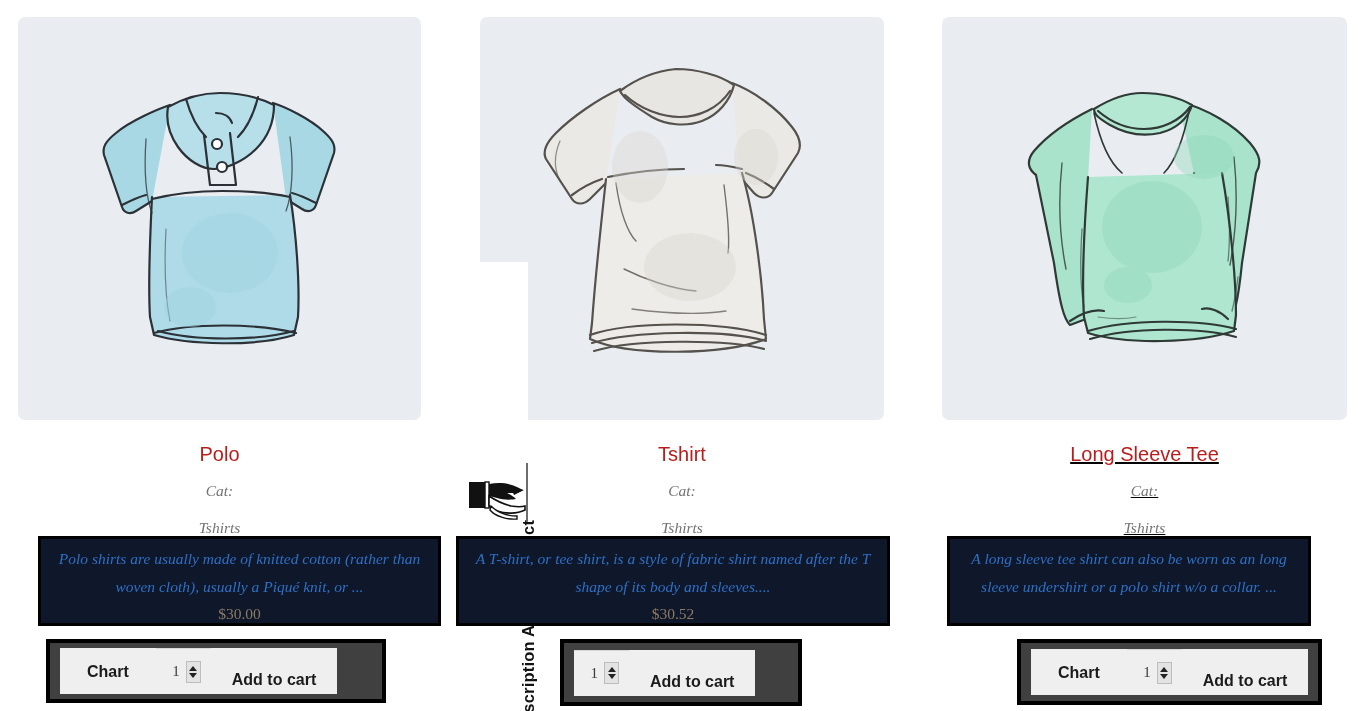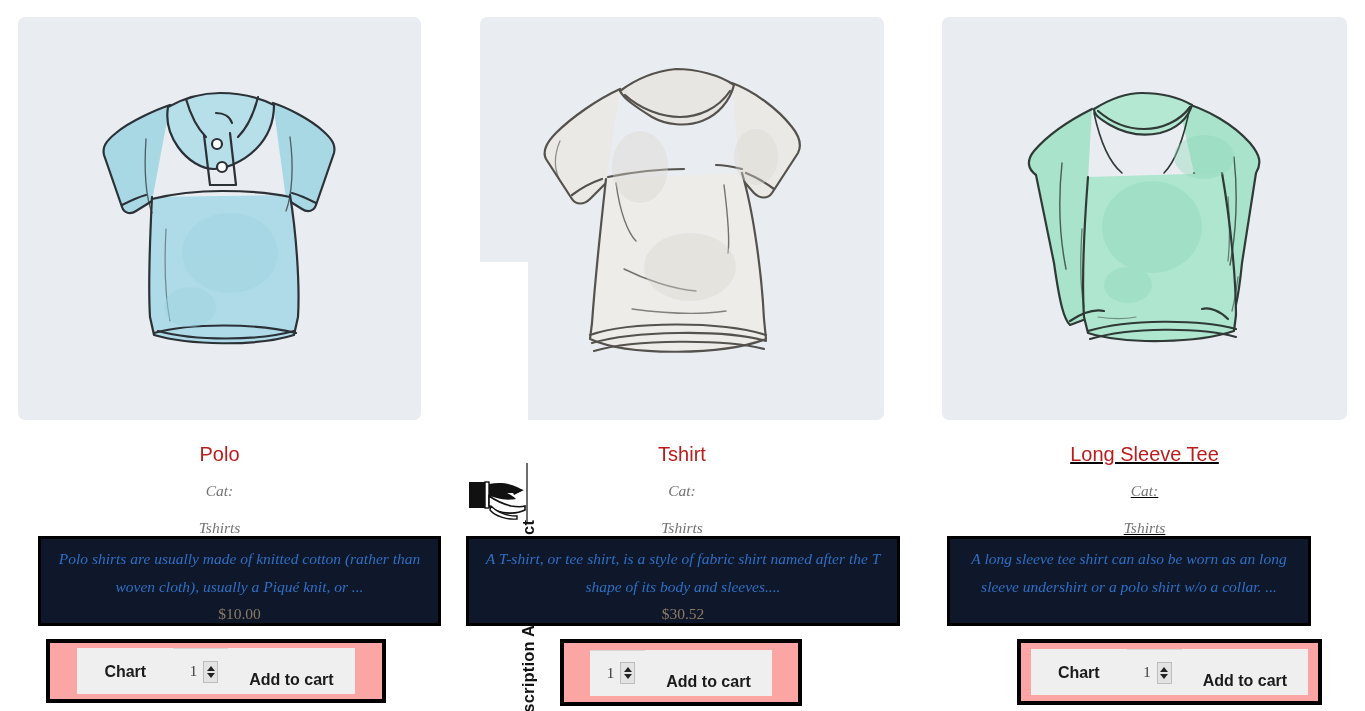--- a/index.html
+++ b/index.html
@@ -59,21 +59,21 @@
   .desc-box{
     position:absolute;
     border:3px solid #000000;
     background:#0f172a;
     box-sizing:border-box;
     text-align:center;
     padding-top:6px;
     margin-left:20px;
   }
   #desc-box-1{left:18px;  top:536px;width:403px;height:90px;}
-  #desc-box-2{left:446px; top:536px;width:434px;height:90px;}
+  #desc-box-2{left:436px; top:536px;width:434px;height:90px;}
   #desc-box-3{left:927px; top:536px;width:364px;height:90px;}
 
   .desc-text{
     font-family:"Liberation Serif",serif;
     font-style:italic;
     font-size:15.5px;
     line-height:28px;
     color:#2f6fc4;
     margin:0;
     padding:0 8px;
@@ -83,25 +83,24 @@
     font-size:15.5px;
     color:#8c7b63;
     line-height:26px;
     margin:0;
   }
 
   
   .btn-box{
     position:absolute;
     border:4px solid #000000;
-    background:#fca5a5;
+    background:#404040;
     box-sizing:border-box;
     display:flex;
     align-items:center;
-    justify-content:center;
     padding:8px 10px;
   }
   #btn-box-1{left:46px;  top:639px;width:340px;height:64px;}
   #btn-box-2{left:560px; top:639px;width:242px;height:67px;}
   #btn-box-3{left:1017px;top:639px;width:305px;height:66px;}
 
   .btn{
     background:#efefef;
     border:1px solid #efefef;
     color:#1b1b1b;
@@ -291,21 +290,21 @@
     <p class="cat-value">Tshirts</p>
   </div>
   <div class="card" id="card-3">
     <p class="prod-title">Long Sleeve Tee</p>
     <p class="cat-label">Cat:</p>
     <p class="cat-value">Tshirts</p>
   </div>
 
   <div class="desc-box" id="desc-box-1">
     <p class="desc-text">Polo shirts are usually made of knitted cotton (rather than woven cloth), usually a Piqué knit, or ...</p>
-    <p class="price">$10.00</p>
+    <p class="price">$30.00</p>
   </div>
   <div class="desc-box" id="desc-box-2">
     <p class="desc-text">A T-shirt, or tee shirt, is a style of fabric shirt named after the T shape of its body and sleeves....</p>
     <p class="price">$30.52</p>
   </div>
   <div class="desc-box" id="desc-box-3">
     <p class="desc-text">A long sleeve tee shirt can also be worn as an long sleeve undershirt or a polo shirt w/o a collar. ...</p>
   </div>
 
   <div class="btn-box" id="btn-box-1">

